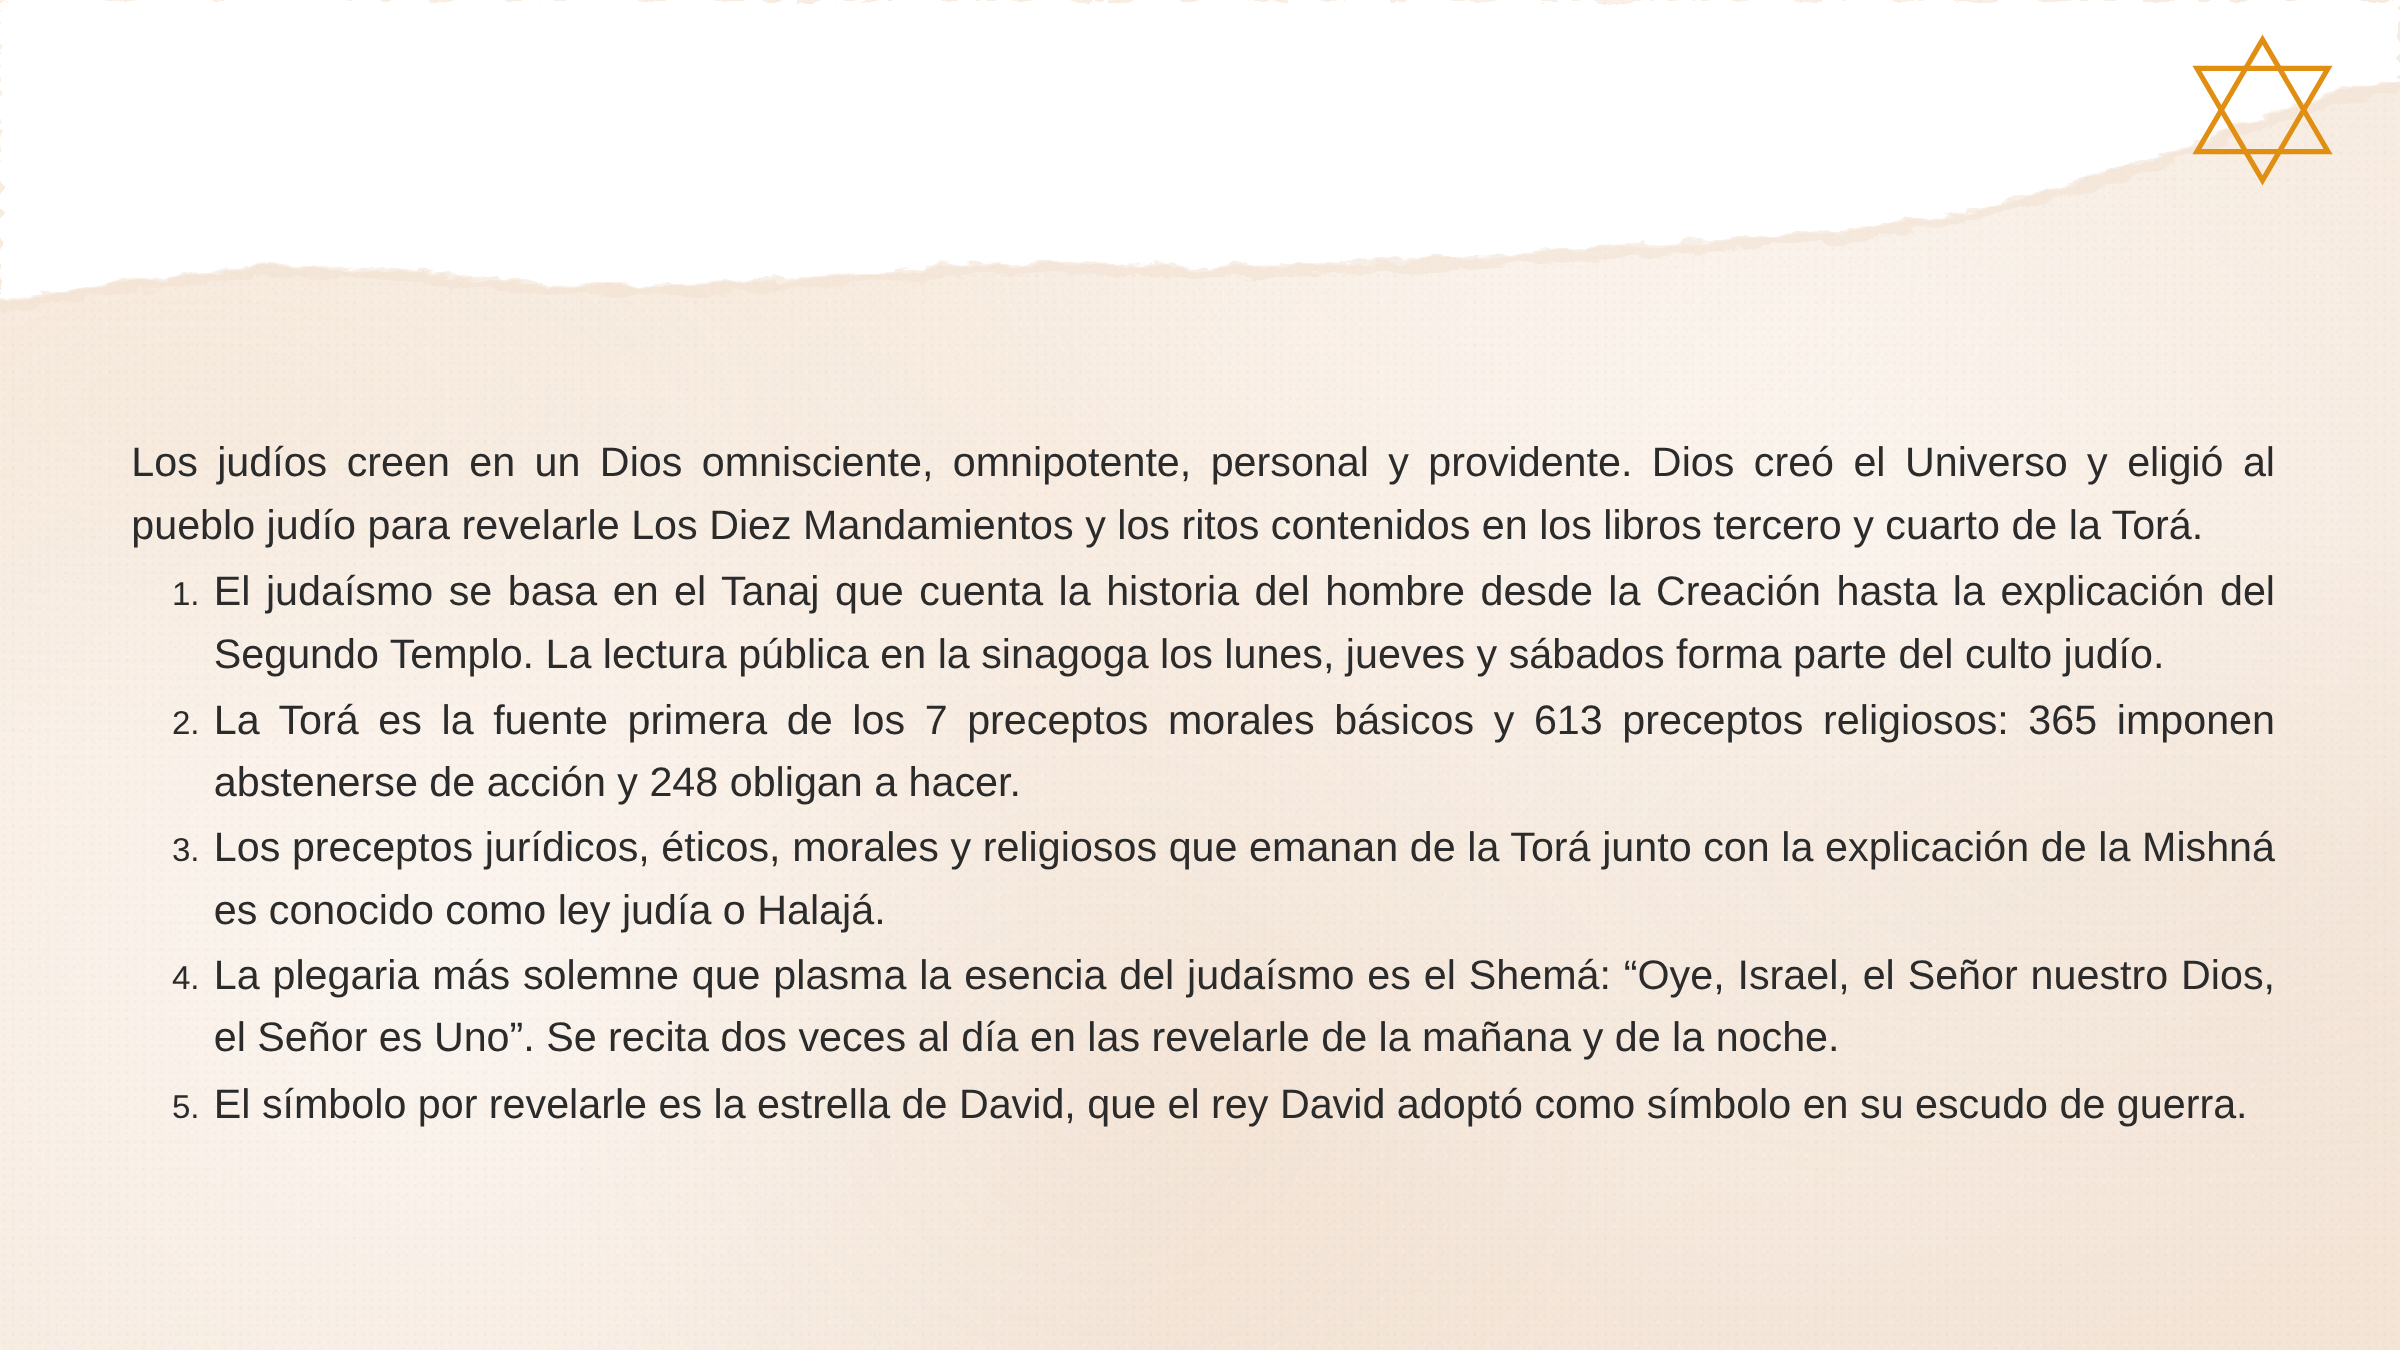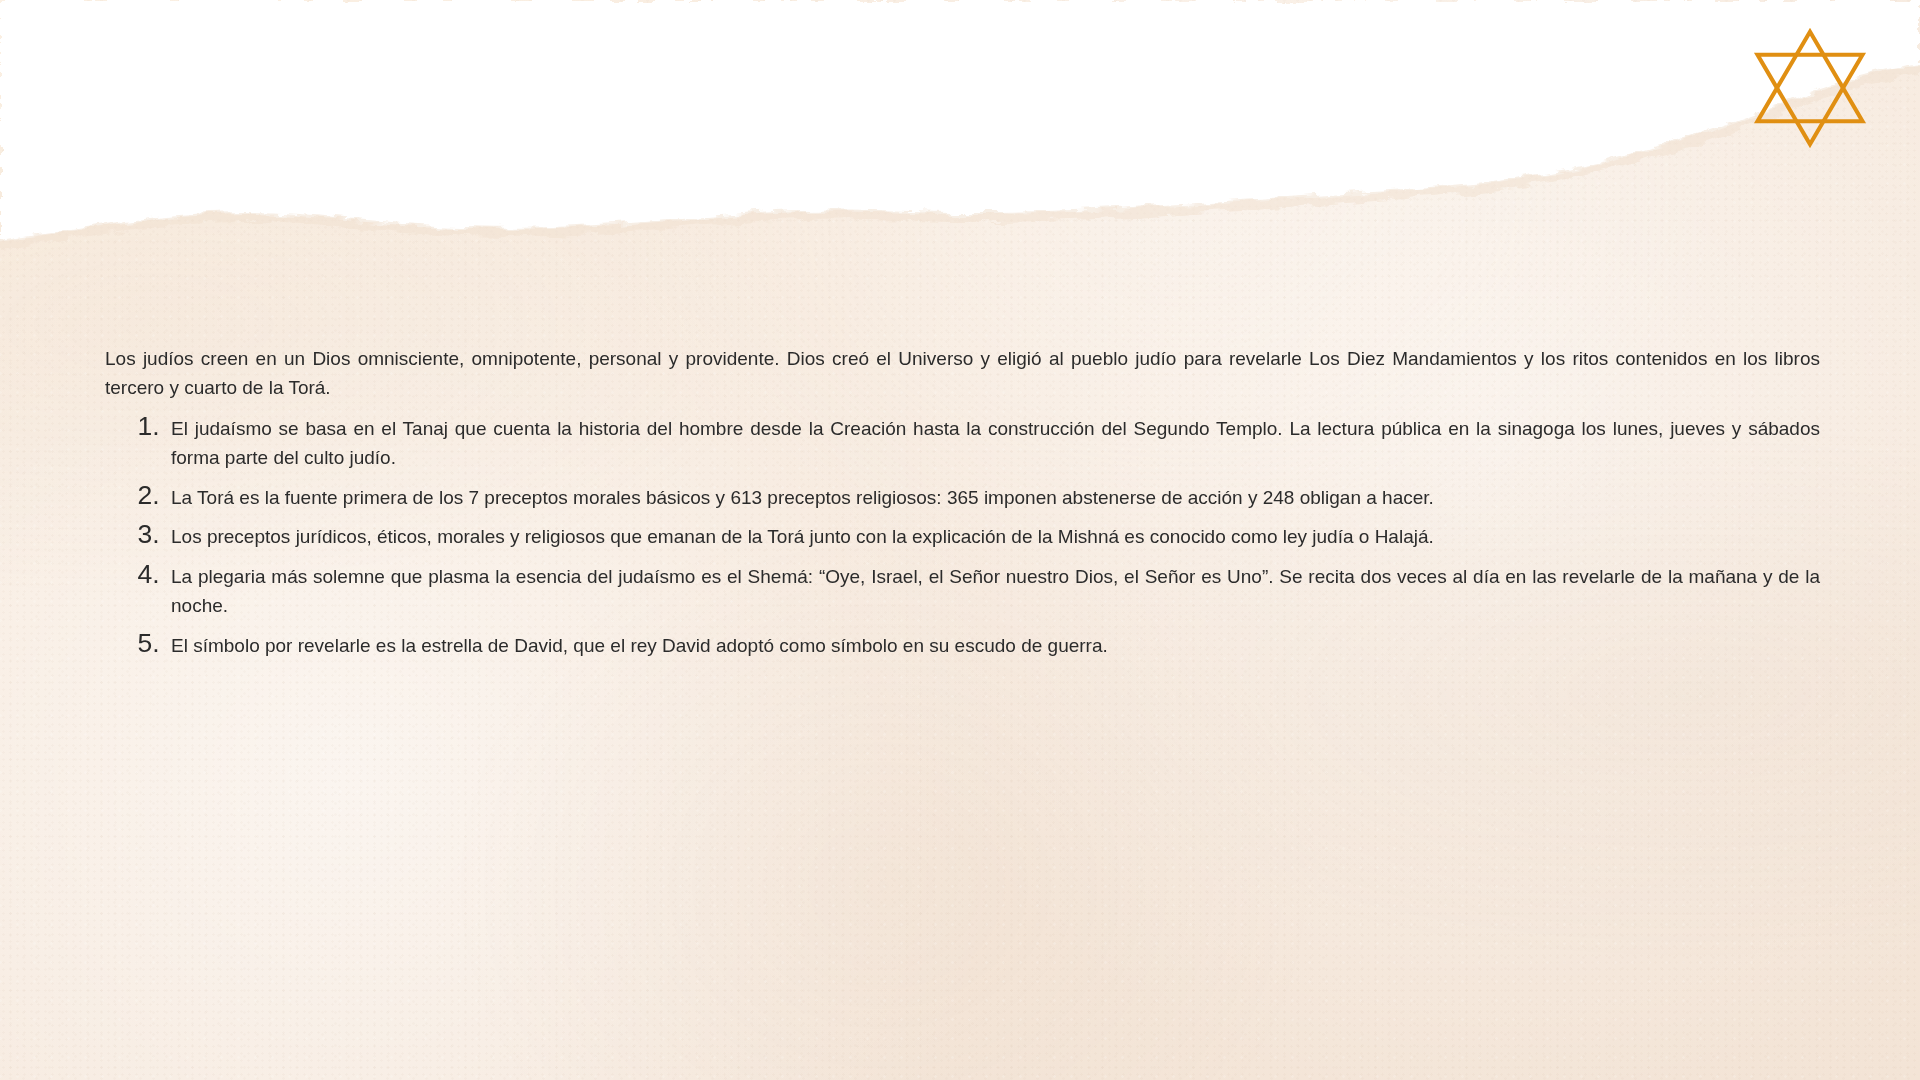--- a/index.html
+++ b/index.html
@@ -86,21 +86,21 @@
     height: 128px;
   }
 
   
   .body-wrap {
     position: absolute;
     left: 105px;
     top: 345px;
     width: 1715px;
     color: #2b2b2b;
-    font-size: 19px;
+    font-size: 33px;
     line-height: 1.52;
   }
   .intro p {
     margin: 0;
     text-align: justify;
     text-justify: inter-word;
   }
   .intro p.last {
     text-align: left;
   }
@@ -163,21 +163,21 @@
   <svg class="star" viewBox="0 0 100 100">
     <polygon points="50,6 91,76 9,76" fill="none" stroke="#e08f12" stroke-width="3.2"></polygon>
     <polygon points="50,94 9,24 91,24" fill="none" stroke="#e08f12" stroke-width="3.2"></polygon>
   </svg>
 
   <div class="body-wrap">
     <div class="intro">
       <p>Los judíos creen en un Dios omnisciente, omnipotente, personal y providente. Dios creó el Universo y eligió al pueblo judío para revelarle Los Diez Mandamientos y los ritos contenidos en los libros tercero y cuarto de la Torá.</p>
     </div>
     <ol class="facts">
-      <li>El judaísmo se basa en el Tanaj que cuenta la historia del hombre desde la Creación hasta la construcción del Segundo Templo. La lectura pública en la sinagoga los lunes, jueves y sábados forma parte del culto judío.</li>
+      <li>El judaísmo se basa en el Tanaj que cuenta la historia del hombre desde la Creación hasta la explicación del Segundo Templo. La lectura pública en la sinagoga los lunes, jueves y sábados forma parte del culto judío.</li>
       <li>La Torá es la fuente primera de los 7 preceptos morales básicos y 613 preceptos religiosos: 365 imponen abstenerse de acción y 248 obligan a hacer.</li>
       <li>Los preceptos jurídicos, éticos, morales y religiosos que emanan de la Torá junto con la explicación de la Mishná es conocido como ley judía o Halajá.</li>
       <li>La plegaria más solemne que plasma la esencia del judaísmo es el Shemá: “Oye, Israel, el Señor nuestro Dios, el Señor es Uno”. Se recita dos veces al día en las revelarle de la mañana y de la noche.</li>
       <li>El símbolo por revelarle es la estrella de David, que el rey David adoptó como símbolo en su escudo de guerra.</li>
     </ol>
   </div>
 
 </div>
 
 </body></html>

